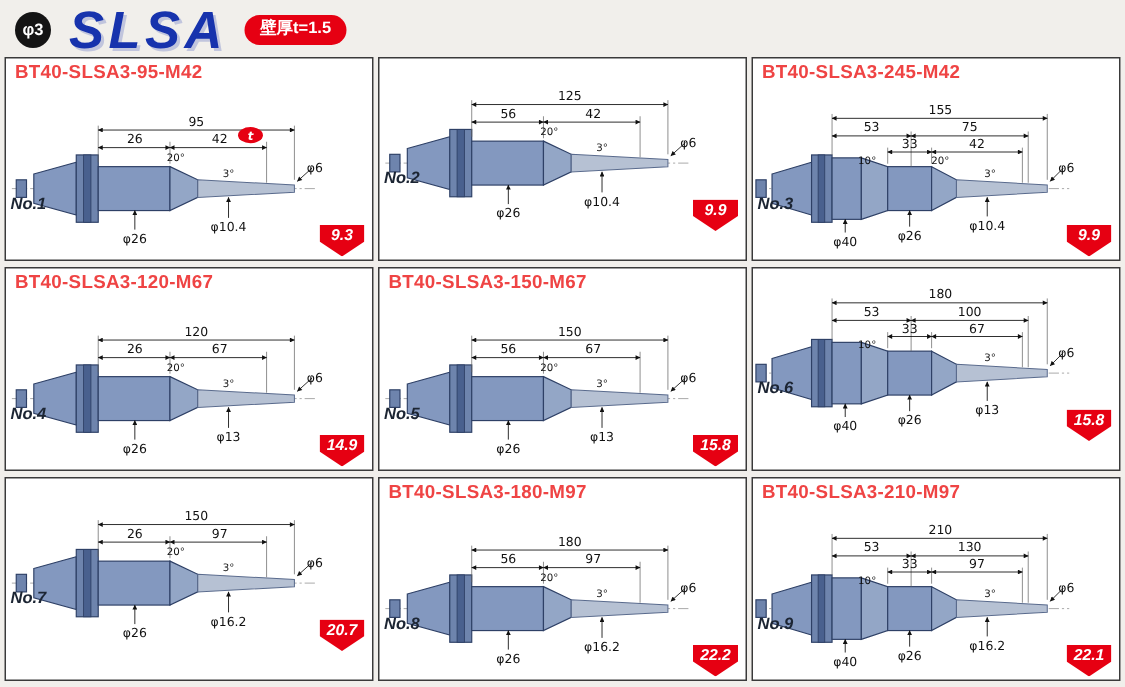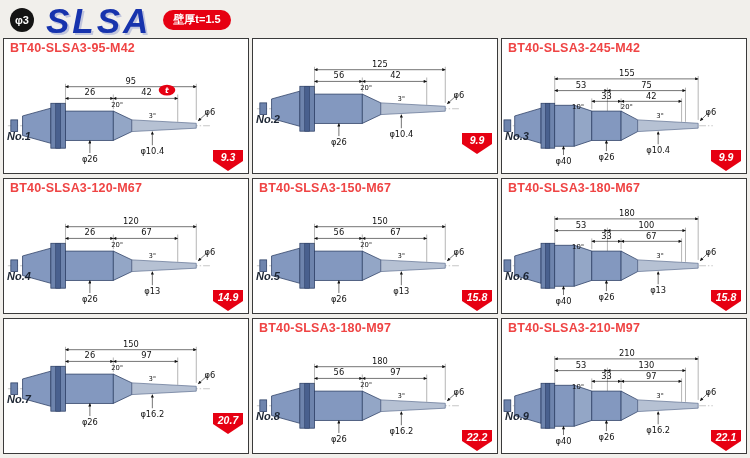--- a/index.html
+++ b/index.html
@@ -310,21 +310,20 @@
         </g>
       </svg>
       <div class="no">No.5</div>
       <div class="weight">
           <span>15.8</span>
         </div>
     </div>
   </div>
 
   <div class="cell">
-    <div class="cell-title">BT40-SLSA3-180-M67</div>
     <div class="drawing">
       <svg viewBox="0 0 250 118">
         <line class="cl" x1="2" y1="70" x2="216" y2="70"></line>
         <g>
           <rect class="metal dk" x="2" y="64" width="7" height="12"></rect>
           <polygon class="metal" points="13,60 40,52 40,88 13,80"></polygon>
           <rect class="metal dk" x="40" y="47" width="14" height="46"></rect>
           <rect class="groove" x="44.5" y="47" width="4.5" height="46"></rect>
           <rect class="metal" x="54" y="49" width="20" height="42"></rect>
           <polygon class="metal lt" points="74,49 92,55 92,85 74,91"></polygon>

